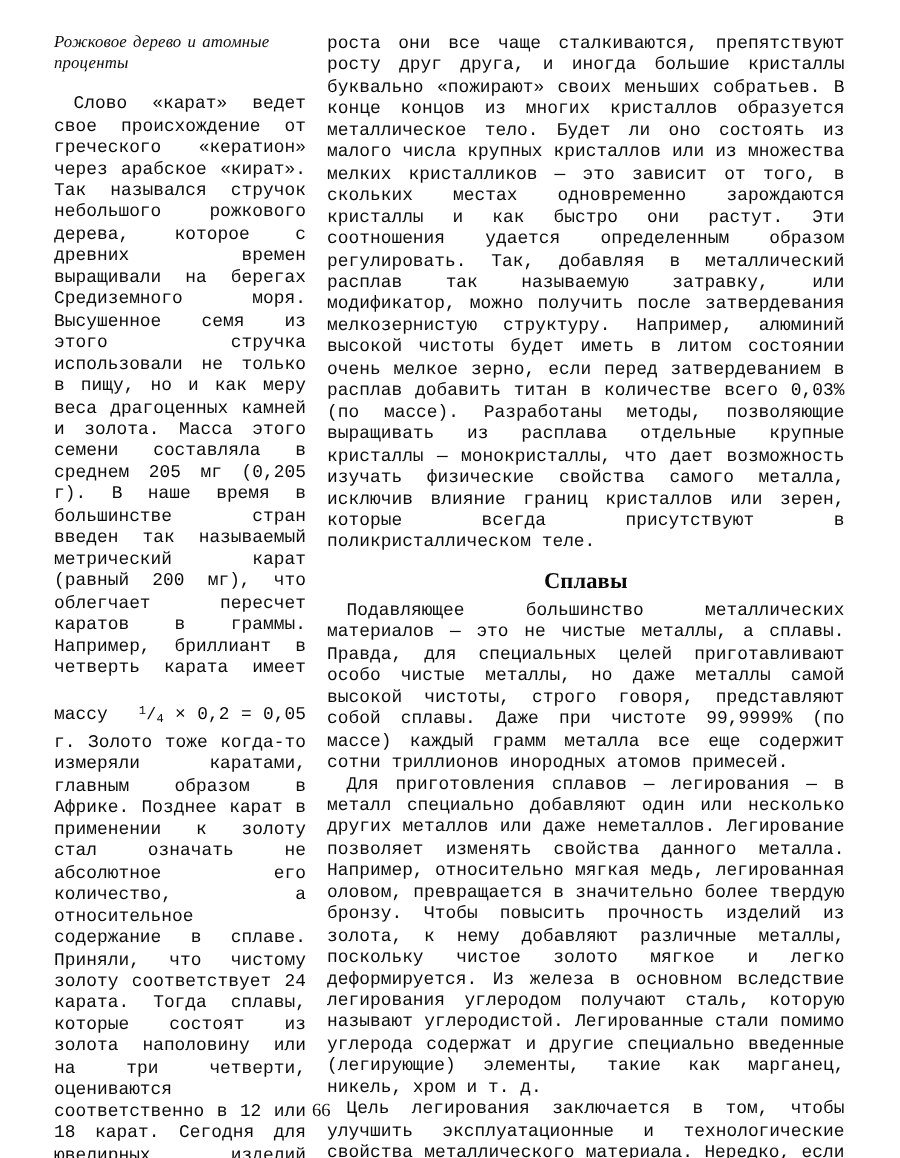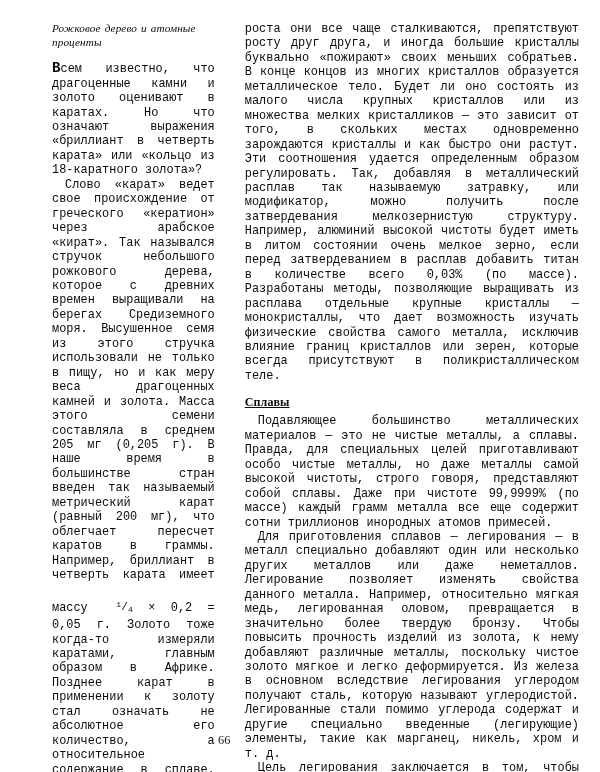--- a/index.html
+++ b/index.html
@@ -15,26 +15,26 @@
     background: #ffffff;
     overflow: hidden;
     font-family: "Liberation Serif", "DejaVu Serif", serif;
     color: #0a0a0a;
     -webkit-font-smoothing: antialiased;
   }
 
   
   .columns {
     position: absolute;
-    left: 52px;
+    left: 36px;
     top: 22px;
     width: 527px;
     height: 700px;
     display: flex;
-    gap: 16px;
+    gap: 0;
   }
   .col {
     box-sizing: border-box;
   }
   .col-left {
     width: 182px;
     padding-right: 14px;
   }
   .col-right {
     width: 345px;
@@ -75,26 +75,25 @@
   
   .initial {
     font-weight: bold;
     font-size: 14.2px;
     line-height: 0;
   }
 
   
   h2.section {
     margin: 11px 0 3px 0;
-    font-size: 12px;
+    font-size: 15px;
     line-height: 17px;
     font-weight: bold;
-    text-align: left;
+    text-align: center;
     letter-spacing: 0.1px;
-    text-decoration: underline;
   }
 
   
   .frac {
     display: inline-block;
     position: relative;
     top: -0.5px;
     font-size: 10px;
     white-space: nowrap;
     margin-top: 16px;
@@ -108,40 +107,39 @@
     padding: 0 0.2px;
   }
   .frac .den {
     font-size: 8px;
     vertical-align: -0.22em;
   }
 
   
   .folio {
     position: absolute;
-    left: 218px;
+    left: 208px;
     top: 733px;
     font-size: 12.4px;
     line-height: 14px;
     font-family: "Liberation Serif", "DejaVu Serif", serif;
     color: #111;
   }
 </style>
 </head>
 <body>
 
 <div class="page">
 
   <div class="columns">
 
     <div class="col col-left">
 
       <div class="running-head">Рожковое дерево и атомные проценты</div>
 
-      <p class="body noindent"><span class="initial">В</span><span>сем известно, что драгоценные камни и золото оценивают в каратах. Но что означают выражения «бриллиант в четверть карата» или «кольцо из 18-каратного золота»?</span></p>
 
       <p class="body indent"><span>Слово «карат» ведет свое происхождение от греческого «кератион» через арабское «кират». Так назывался стручок небольшого рожкового дерева, которое с древних времен выращивали на берегах Средиземного моря. Высушенное семя из этого стручка использовали не только в пищу, но и как меру веса драгоценных камней и золота. Масса этого семени составляла в среднем 205 мг (0,205 г). В наше время в большинстве стран введен так называемый метрический карат (равный 200 мг), что облегчает пересчет каратов в граммы. Например, бриллиант в четверть карата имеет массу </span><span class="frac"><span class="num">1</span><span class="sl">/</span><span class="den">4</span></span><span> × 0,2 = 0,05 г. Золото тоже когда-то измеряли каратами, главным образом в Африке. Позднее карат в применении к золоту стал означать не абсолютное его количество, а относительное содержание в сплаве. Приняли, что чистому золоту соответствует 24 карата. Тогда сплавы, которые состоят из золота наполовину или на три четверти, оцениваются соответственно в 12 или 18 карат. Сегодня для ювелирных изделий общепринята метрическая система — на них отмечают пробу, которая показывает, сколько граммов золота содержится в килограмме сплава или какое количество частей золота приходится на 1000 частей сплава. При этом 18-каратное золото получает пробу 750. Подобная система введена также для серебра и других драгоценных ме-</span></p>
 
     </div>
 
     <div class="col col-right">
 
       <p class="body noindent">роста они все чаще сталкиваются, препятствуют росту друг друга, и иногда большие кристаллы буквально «пожирают» своих меньших собратьев. В конце концов из многих кристаллов образуется металлическое тело. Будет ли оно состоять из малого числа крупных кристаллов или из множества мелких кристалликов — это зависит от того, в скольких местах одновременно зарождаются кристаллы и как быстро они растут. Эти соотношения удается определенным образом регулировать. Так, добавляя в металлический расплав так называемую затравку, или модификатор, можно получить после затвердевания мелкозернистую структуру. Например, алюминий высокой чистоты будет иметь в литом состоянии очень мелкое зерно, если перед затвердеванием в расплав добавить титан в количестве всего 0,03% (по массе). Разработаны методы, позволяющие выращивать из расплава отдельные крупные кристаллы — монокристаллы, что дает возможность изучать физические свойства самого металла, исключив влияние границ кристаллов или зерен, которые всегда присутствуют в поликристаллическом теле.</p>
 
       <h2 class="section">Сплавы</h2>

